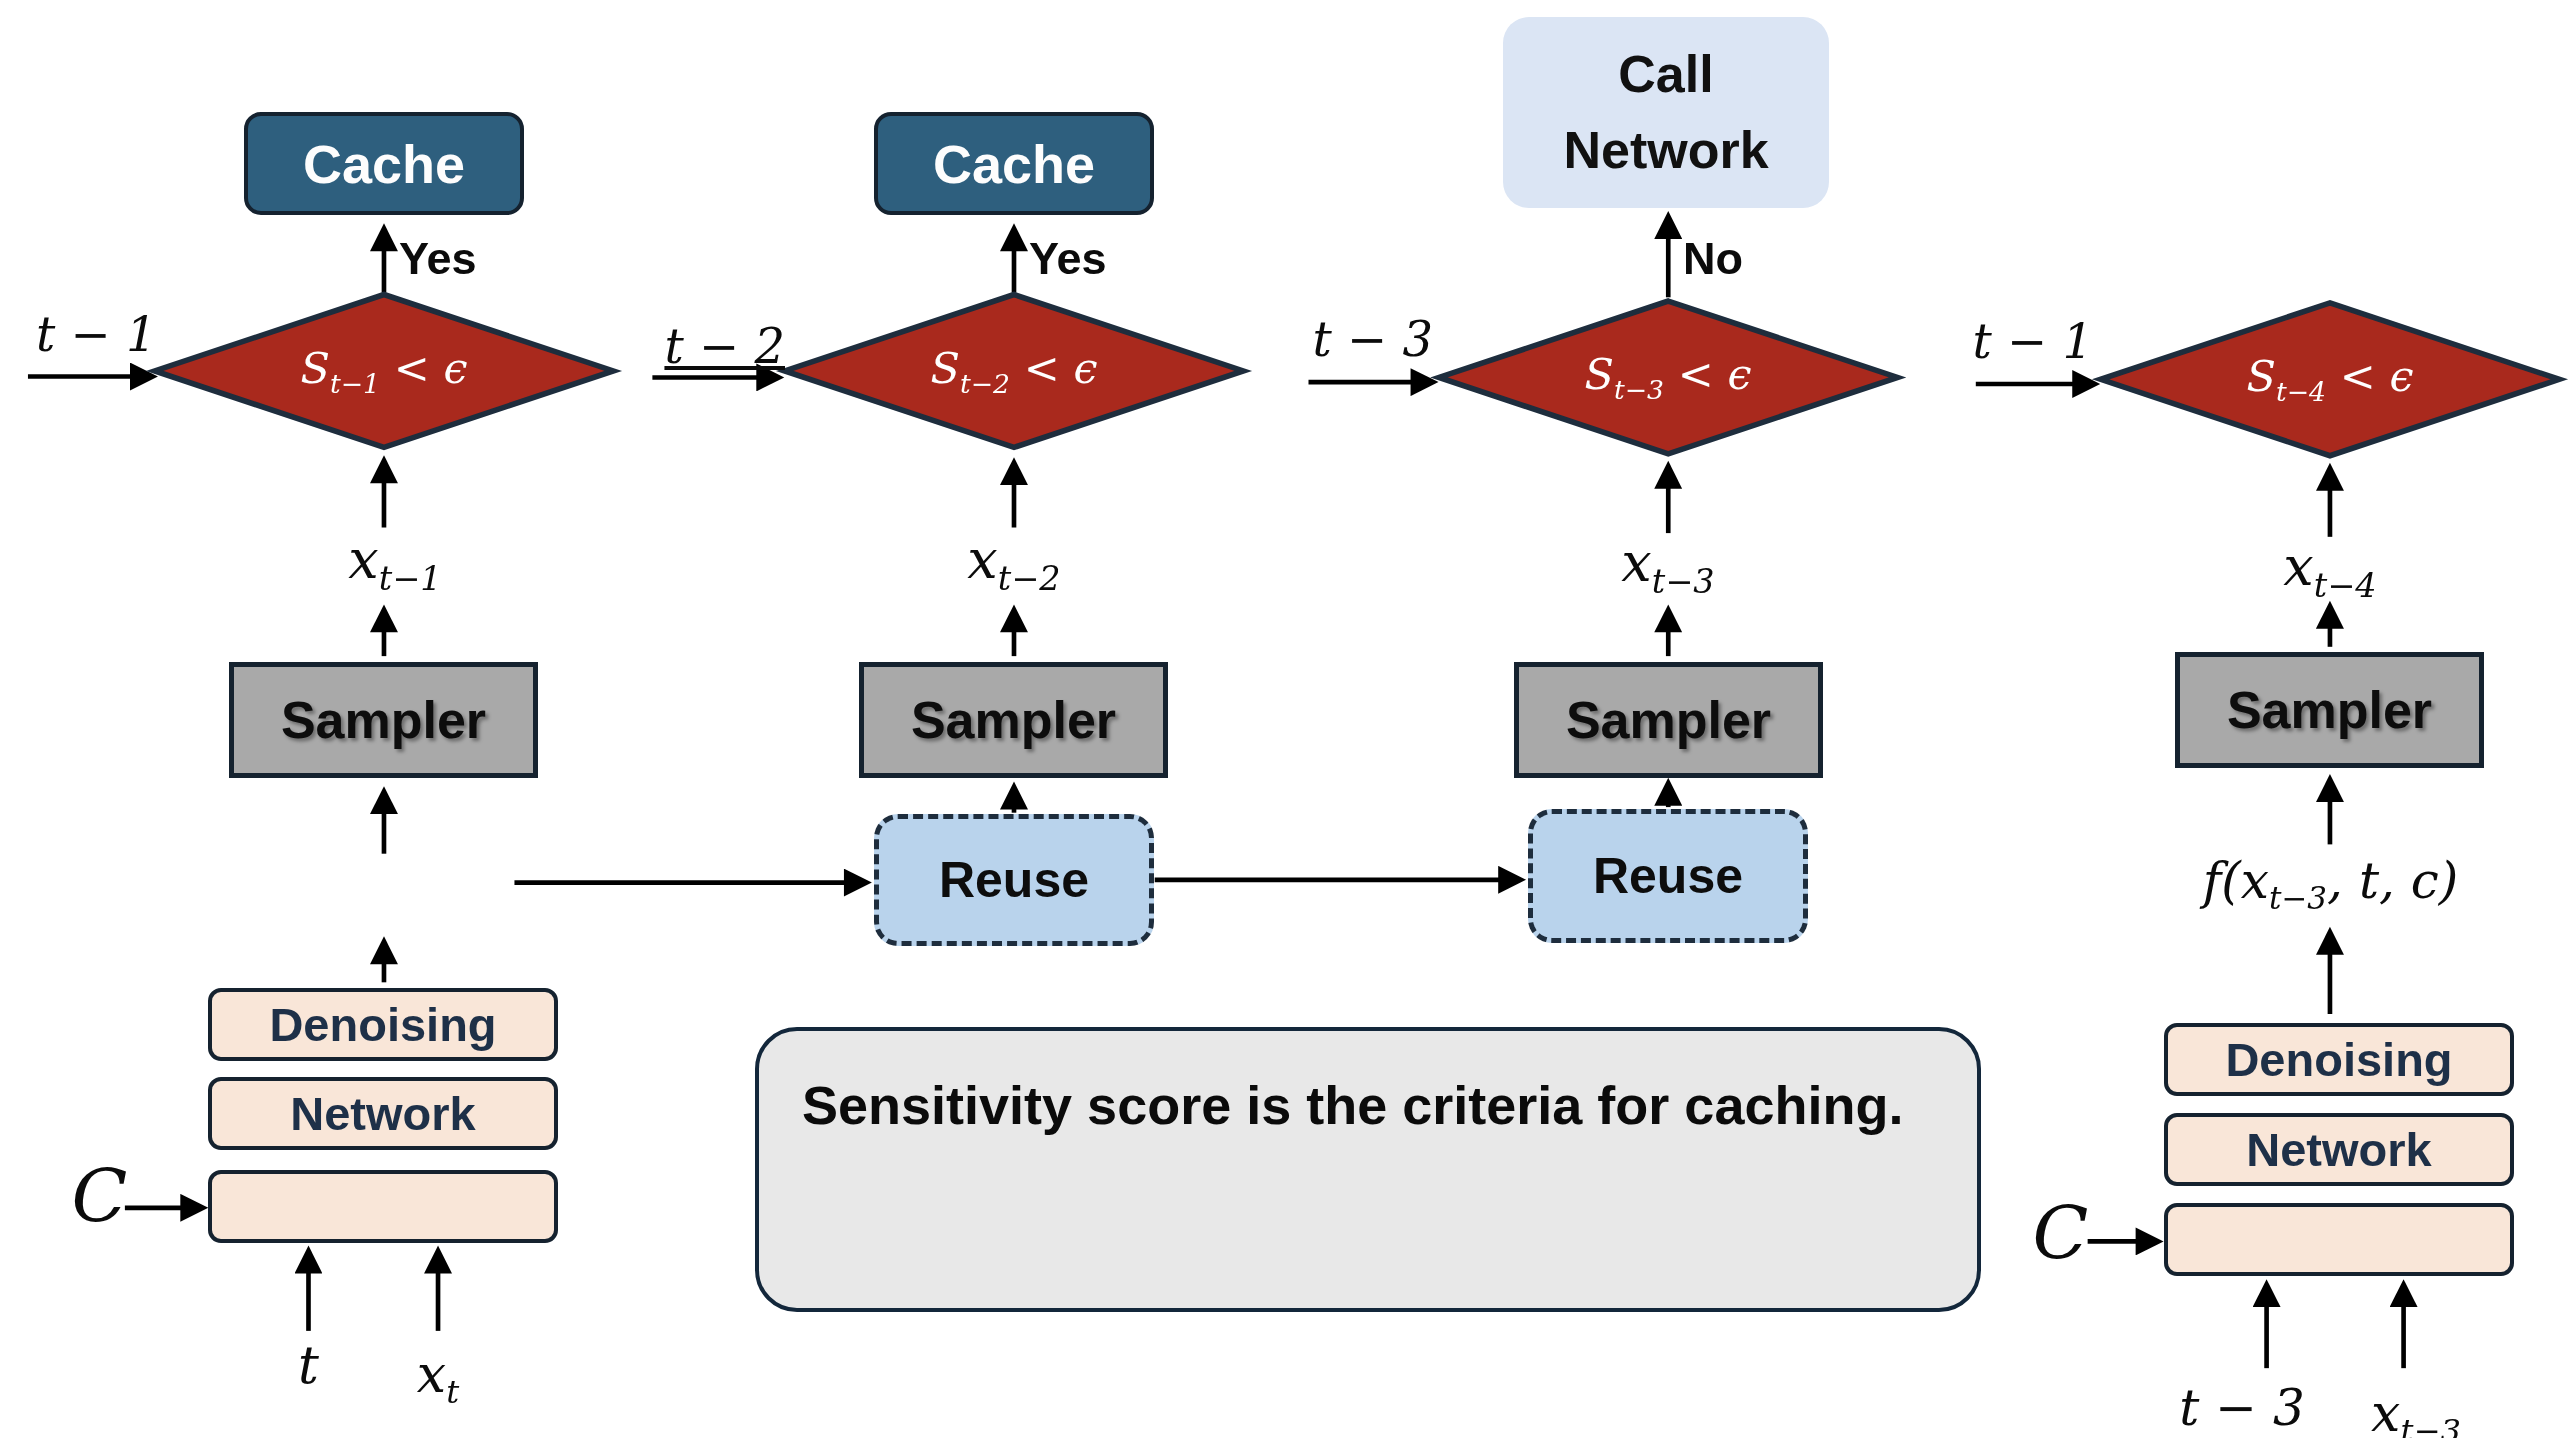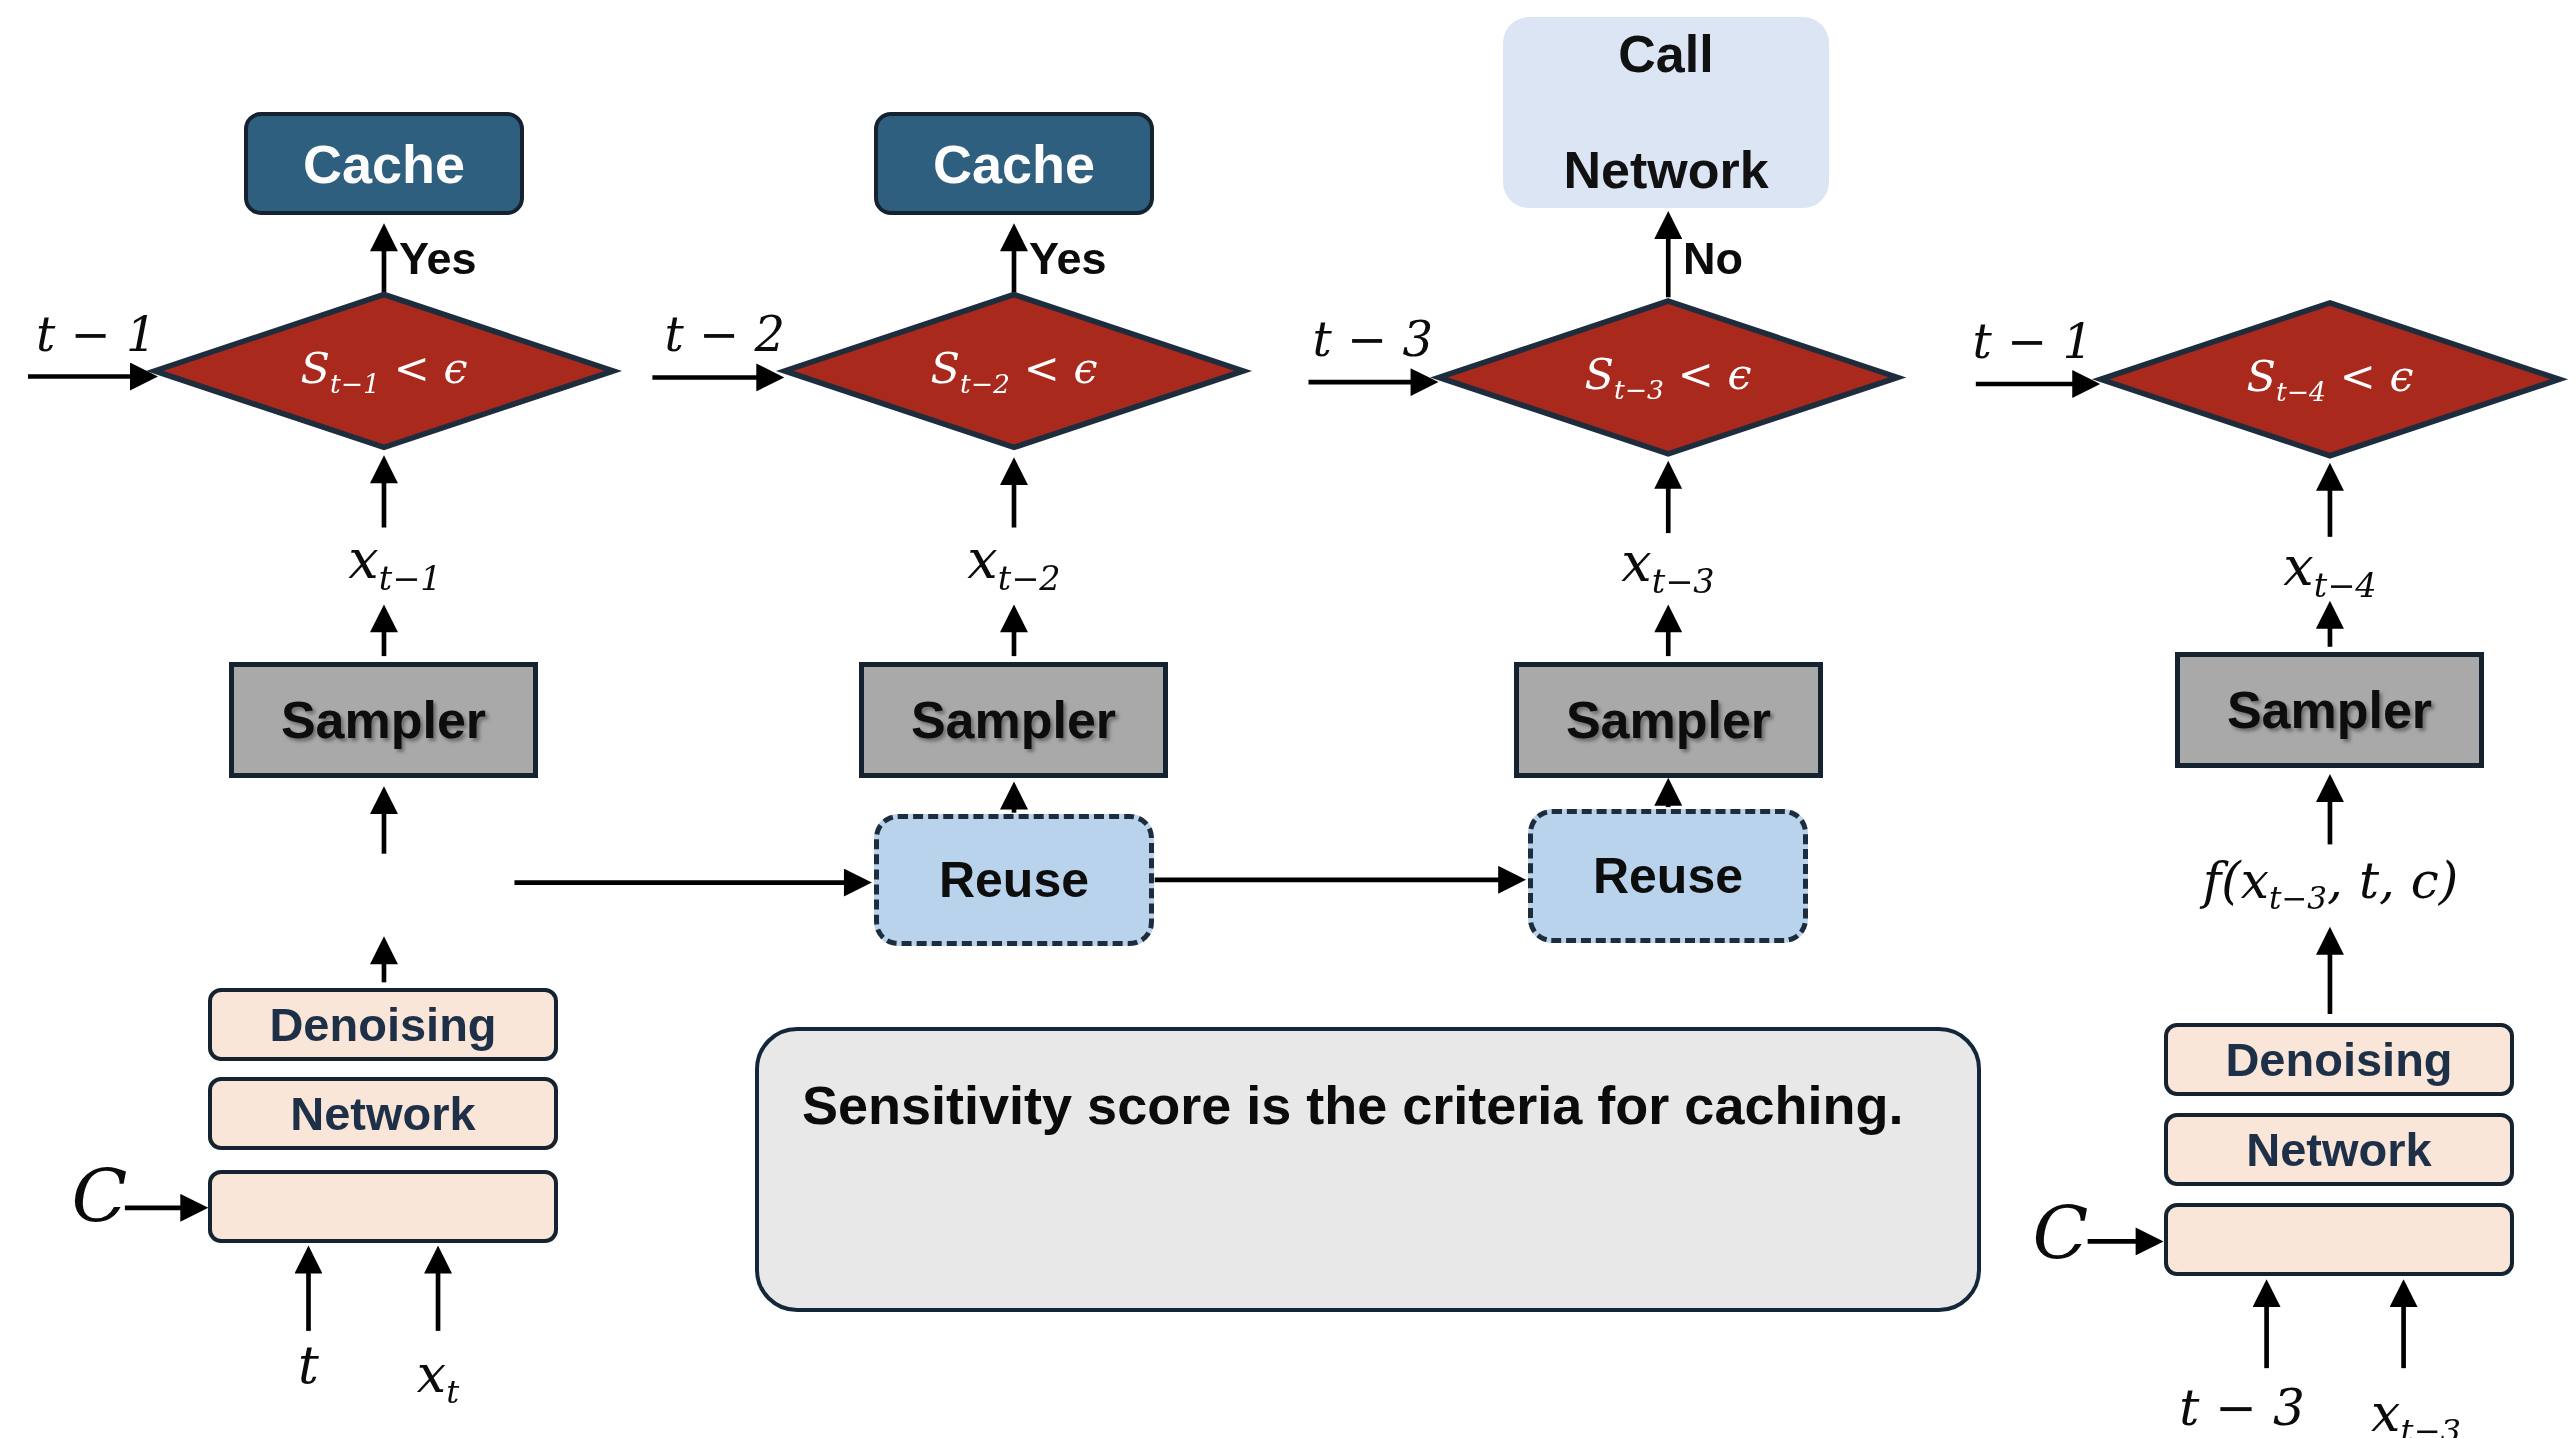--- a/index.html
+++ b/index.html
@@ -7,21 +7,21 @@
           font-family:"Liberation Sans",sans-serif;}
   svg.wires{position:absolute;left:0;top:0;width:2576px;height:1439px;}
 
   .lbl{position:absolute;color:#0b0b0b;font-weight:600;}
   .abs{position:absolute;box-sizing:border-box;}
 
   .box{display:flex;align-items:center;justify-content:center;text-align:center;}
   .cache{background:#2e5f7e;border:4.7px solid #15222f;border-radius:17px;color:#fdfdfd;
          font-size:54px;font-weight:600;}
   .callnet{background:#dbe5f4;border-radius:26px;color:#111;font-size:52px;font-weight:600;
-           flex-direction:column;line-height:1.45;justify-content:space-between;}
+           flex-direction:column;line-height:1.45;}
   .sampler{background:#a9a9a9;border:5.6px solid #15222f;color:#0d0d0d;font-size:52px;font-weight:600;
            text-shadow:2.8px 2.8px 3.7px rgba(0,0,0,0.35);}
   .reuse{background:#b9d3ec;border:5.6px dashed #1e2d3d;border-radius:24px;color:#0d0d0d;
          font-size:50px;font-weight:600;}
   .stackbox{background:#f9e6d8;border:4.7px solid #15222f;border-radius:13px;color:#1e3048;
             font-size:47px;font-weight:600;}
   .note{background:#e8e8e8;border:4.7px solid #13273b;border-radius:42px;}
   .notetext{font-size:54px;font-weight:600;color:#0b0b0b;}
 
   .math{font-family:"DejaVu Serif","DejaVu Sans",serif;font-style:italic;font-weight:400;
@@ -111,21 +111,21 @@
       <span></span>
     </div>
   <div class="abs math cond" style="left:48px;top:1154px;width:103px;">C</div>
   <div class="abs math inlabel" style="left:262px;top:1335px;width:93px;"><span>t</span><sub></sub></div>
   <div class="abs math inlabel" style="left:382px;top:1344px;width:112px;"><span>x</span><sub>t</sub></div>
 
   <div class="abs box cache" style="left:874px;top:112px;width:280px;height:103px;">
       <span>Cache</span>
     </div>
   <div class="lbl yesno" style="left:1029px;top:233px;">Yes</div>
-  <div class="abs math tstep" style="left:649px;top:306px;width:136px;"><span>t − 2</span></div>
+  <div class="abs math tstep" style="left:649px;top:318px;width:136px;text-decoration:underline;"><span>t − 2</span></div>
   <div class="abs dlabel" style="left:874px;top:343px;width:280px;"><span>S</span><sub>t−2</sub><span> &lt; ϵ</span></div>
   <div class="abs math xout" style="left:921px;top:528px;width:186px;"><span>x</span><sub>t−2</sub></div>
   <div class="abs box sampler" style="left:859px;top:662px;width:309px;height:116px;">
       <span>Sampler</span>
     </div>
   <div class="abs box reuse" style="left:874px;top:814px;width:280px;height:132px;">
       <span>Reuse</span>
     </div>
 
   <div class="abs box callnet" style="left:1503px;top:17px;width:326px;height:191px;">

